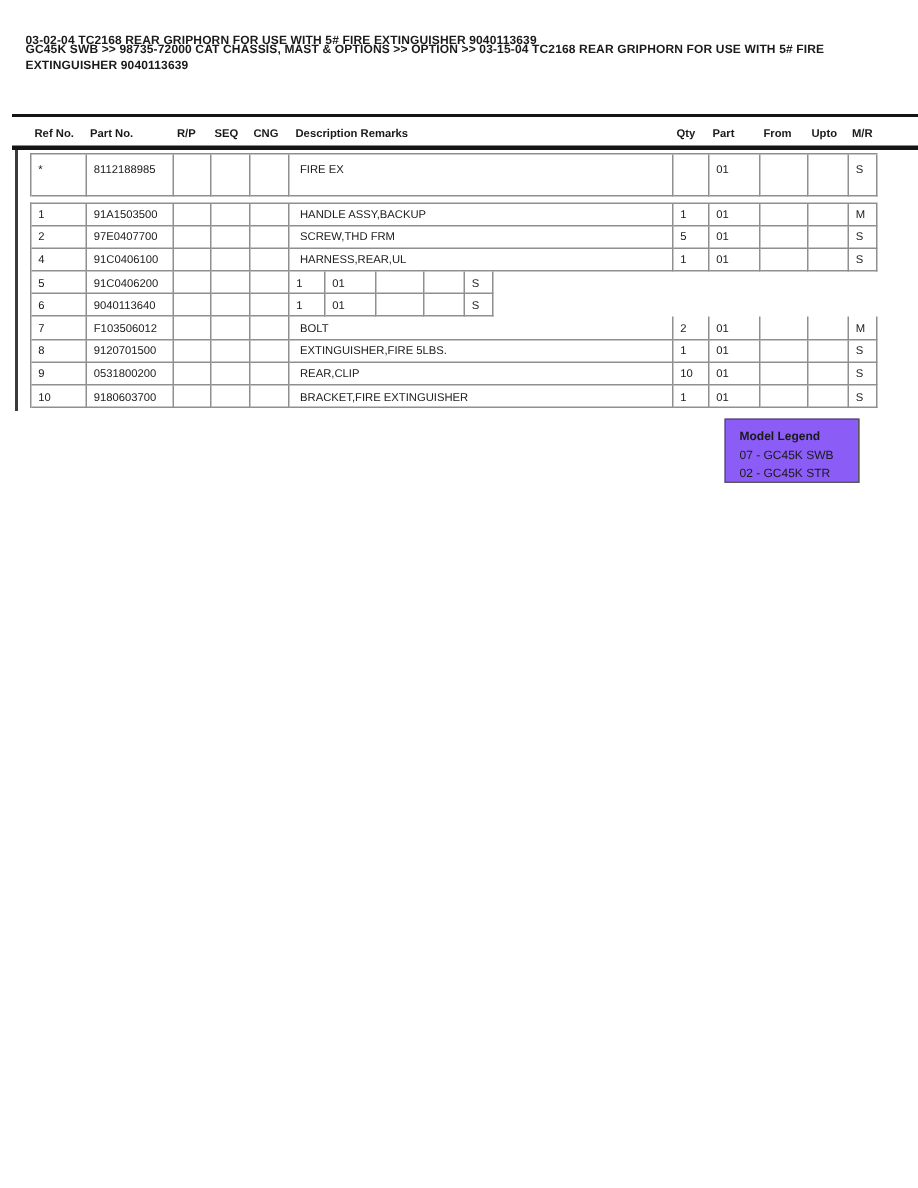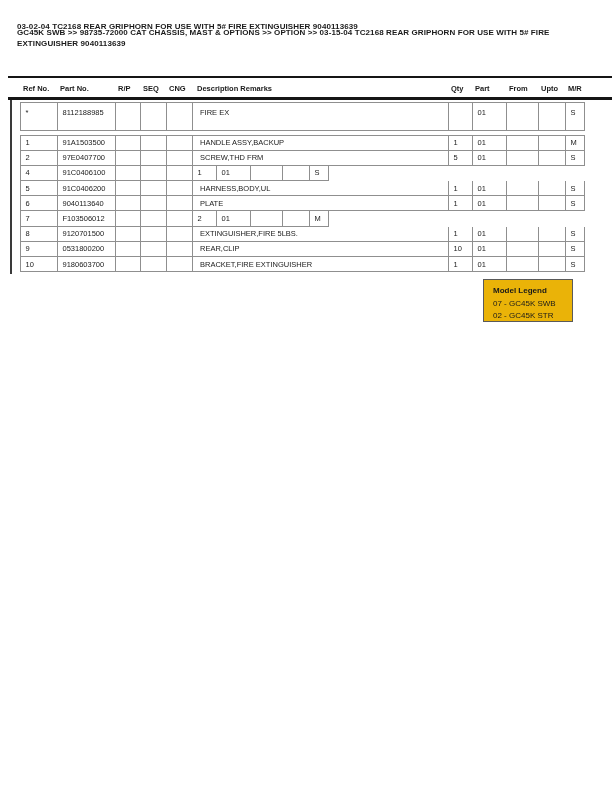--- a/index.html
+++ b/index.html
@@ -50,21 +50,21 @@
     border-right:1px solid #8f8f8f;border-bottom:1px solid #8f8f8f;
     padding-left:4.5px;overflow:hidden;white-space:nowrap;
     display:flex;align-items:center;
   }
   .cell.c5{padding-left:7px;}
   .prow-a .cell{align-items:flex-start;padding-top:4px;display:block;line-height:11px;}
 
   .legend{
     position:absolute;left:483px;top:279px;width:90px;height:43px;
     box-sizing:border-box;border:1px solid #5a5a5a;
-    padding:4.5px 2px 0 9px;background:#eab308;
+    padding:4.5px 2px 0 9px;background:#8b5cf6;
   }
   .legend-title{font-size:8px;font-weight:bold;line-height:11px;margin-bottom:2px;}
   .legend-item{font-size:8px;line-height:12.5px;white-space:nowrap;}
 </style>
 </head>
 <body>
 
 <div class="page">
 
   <div class="doc-title">03-02-04 TC2168 REAR GRIPHORN FOR USE WITH 5# FIRE EXTINGUISHER 9040113639</div>
@@ -135,58 +135,58 @@
         <div class="cell c8"></div>
         <div class="cell c9"></div>
         <div class="cell c10">S</div>
       </div>
       <div class="prow prow-b">
         <div class="cell c0">4</div>
         <div class="cell c1">91C0406100</div>
         <div class="cell c2"></div>
         <div class="cell c3"></div>
         <div class="cell c4"></div>
+        <div class="cell c5">HARNESS,REAR,UL</div>
         <div class="cell c6">1</div>
         <div class="cell c7">01</div>
         <div class="cell c8"></div>
         <div class="cell c9"></div>
         <div class="cell c10">S</div>
       </div>
       <div class="prow prow-b">
         <div class="cell c0">5</div>
         <div class="cell c1">91C0406200</div>
         <div class="cell c2"></div>
         <div class="cell c3"></div>
         <div class="cell c4"></div>
-        <div class="cell c5">HARNESS,BODY,UL</div>
         <div class="cell c6">1</div>
         <div class="cell c7">01</div>
         <div class="cell c8"></div>
         <div class="cell c9"></div>
         <div class="cell c10">S</div>
       </div>
       <div class="prow prow-b">
         <div class="cell c0">6</div>
         <div class="cell c1">9040113640</div>
         <div class="cell c2"></div>
         <div class="cell c3"></div>
         <div class="cell c4"></div>
-        <div class="cell c5">PLATE</div>
         <div class="cell c6">1</div>
         <div class="cell c7">01</div>
         <div class="cell c8"></div>
         <div class="cell c9"></div>
         <div class="cell c10">S</div>
       </div>
       <div class="prow prow-b">
         <div class="cell c0">7</div>
         <div class="cell c1">F103506012</div>
         <div class="cell c2"></div>
         <div class="cell c3"></div>
         <div class="cell c4"></div>
+        <div class="cell c5">BOLT</div>
         <div class="cell c6">2</div>
         <div class="cell c7">01</div>
         <div class="cell c8"></div>
         <div class="cell c9"></div>
         <div class="cell c10">M</div>
       </div>
       <div class="prow prow-b">
         <div class="cell c0">8</div>
         <div class="cell c1">9120701500</div>
         <div class="cell c2"></div>

